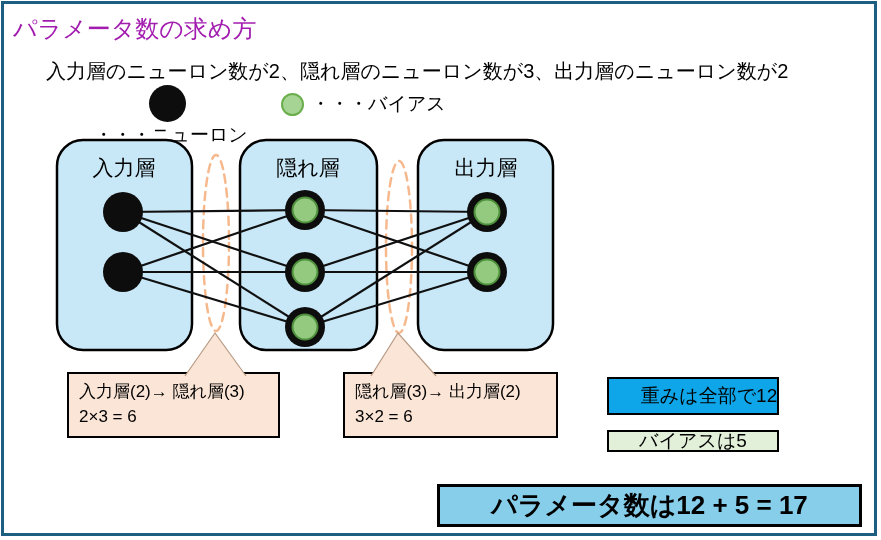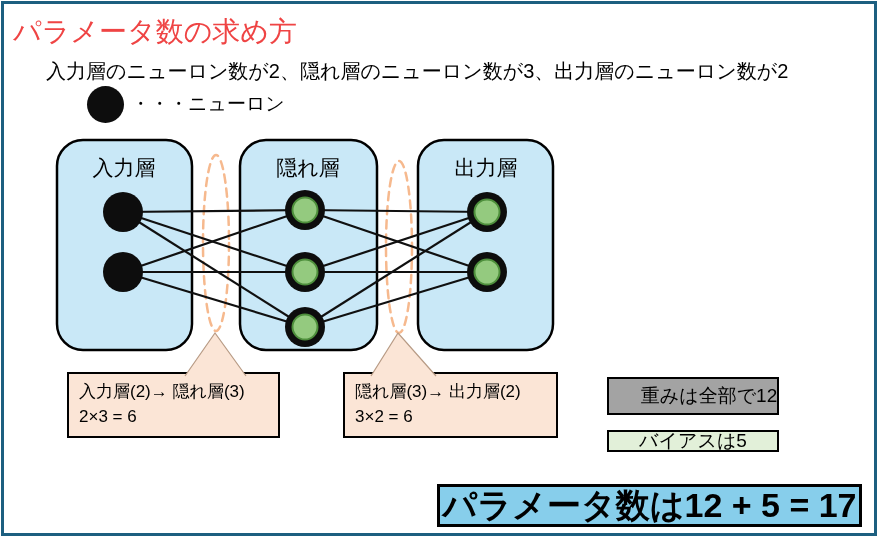--- a/index.html
+++ b/index.html
@@ -15,38 +15,38 @@
   #frame {
     position: absolute;
     left: 1px; top: 1px;
     width: 876px; height: 535px;
     border: 3px solid #1D5F80;
     pointer-events: none;
   }
   .title {
     position: absolute;
     left: 13px; top: 13px;
-    font-size: 28px;
-    color: #ef4444;
+    font-size: 24px;
+    color: #a21caf;
     white-space: nowrap;
   }
   .subtitle {
     position: absolute;
     left: 46px; top: 58px;
     font-size: 20px;
     color: #000000;
     white-space: nowrap;
   }
   .legend-group {
     position: absolute;
     display: flex;
     align-items: center;
     height: 38px;
   }
-  #legend-neuron { left: 87px; top: 85px; }
+  #legend-neuron { left: 87px; top: 85px; flex-direction: column; }
   #legend-bias   { left: 281px; top: 85px; }
   .legend-dot-neuron {
     width: 37px; height: 37px;
     border-radius: 50%;
     background: #0D0D0D;
     flex: 0 0 auto;
   }
   .legend-dot-bias {
     width: 23px; height: 23px;
     border-radius: 50%;
@@ -71,51 +71,55 @@
   .info-box {
     position: absolute;
     display: flex;
     align-items: center;
     justify-content: center;
     border: 2px solid #000;
     font-size: 19px;
     color: #000;
     white-space: nowrap;
   }
-  #weights-box { left: 607px; top: 377px; width: 172px; height: 38px; background: #a3a3a3; padding-left: 32px; }
+  #weights-box { left: 607px; top: 377px; width: 172px; height: 38px; background: #0ea5e9; padding-left: 32px; }
   #bias-box    { left: 607px; top: 430px; width: 172px; height: 22px; background: #E2F0D9; }
   #total-box {
     position: absolute;
     left: 437px; top: 484px;
     width: 425px; height: 43px;
     background: #87CEEB;
     border: 3px solid #000;
     display: flex;
     align-items: center;
     justify-content: center;
-    font-size: 34px;
+    font-size: 26px;
     font-weight: bold;
     color: #000;
     white-space: nowrap;
   }
 </style>
 </head>
 <body>
 
 <div id="page">
 
   <div id="frame"></div>
 
   <div class="title">パラメータ数の求め方</div>
 
   <div class="subtitle">入力層のニューロン数が2、隠れ層のニューロン数が3、出力層のニューロン数が2</div>
 
   <div class="legend-group" id="legend-neuron">
     <span class="legend-dot-neuron"></span>
     <span class="legend-text">・・・ニューロン</span>
+  </div>
+  <div class="legend-group" id="legend-bias">
+    <span class="legend-dot-bias"></span>
+    <span class="legend-text">・・・バイアス</span>
   </div>
 
   <svg id="diagram" width="881" height="540" viewBox="0 0 881 540">
 
     <g>
       <rect x="57" y="140" width="135" height="210" rx="26" stroke="#000" stroke-width="2.5" fill="#C9E8F7"></rect>
       <rect x="240" y="140" width="137" height="210" rx="26" stroke="#000" stroke-width="2.5" fill="#C9E8F7"></rect>
       <rect x="418" y="140" width="135" height="210" rx="26" stroke="#000" stroke-width="2.5" fill="#C9E8F7"></rect>
       <text x="124" y="175" text-anchor="middle" font-size="21">入力層</text>
       <text x="308" y="175" text-anchor="middle" font-size="21">隠れ層</text>

